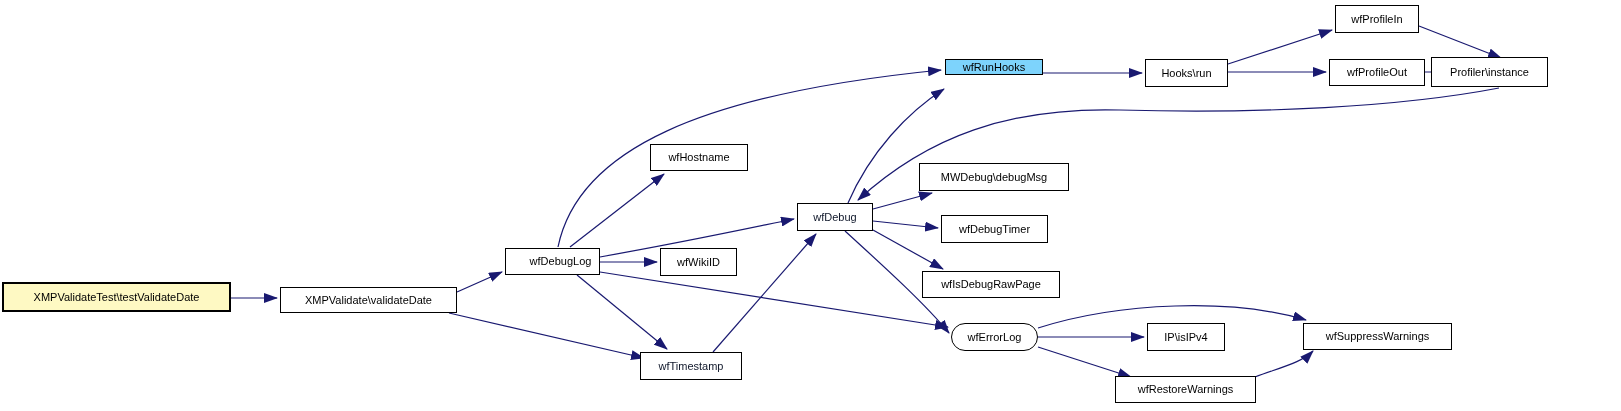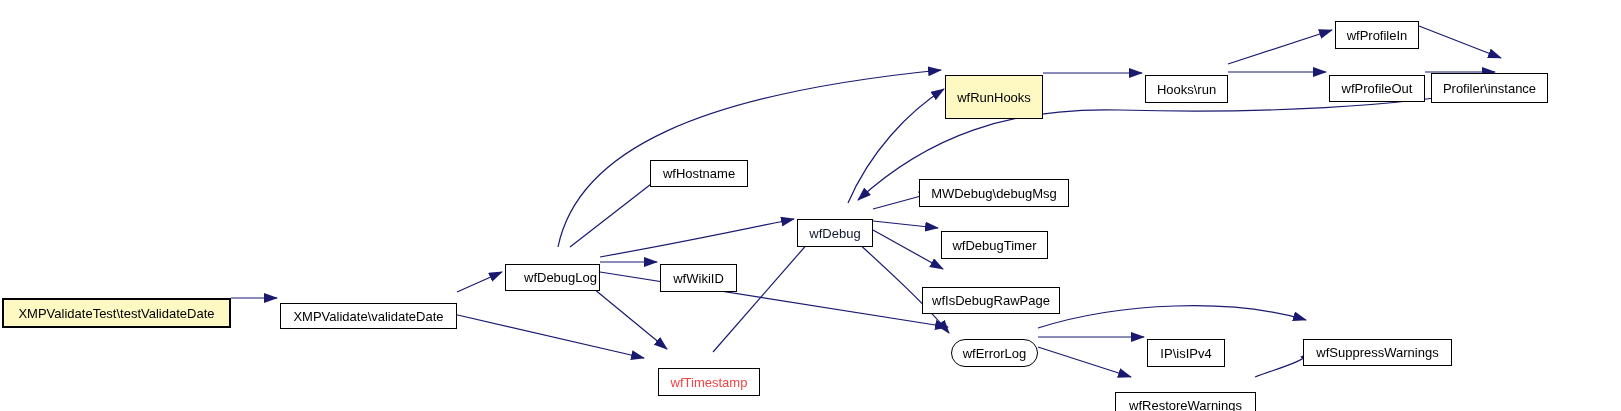--- a/index.html
+++ b/index.html
@@ -24,28 +24,27 @@
   .edge-layer path.edge {
     fill: none;
     stroke-width: 1.2px;
   }
   .node {
     position: absolute;
     box-sizing: border-box;
     background: #ffffff;
     border: 1px solid #000000;
     color: #000000;
-    font-size: 13px;
+    font-size: 11px;
     line-height: 1;
     display: flex;
     align-items: center;
     justify-content: center;
     white-space: nowrap;
     cursor: pointer;
-    margin-top: 16px;
   }
   .node.focus {
     background: #bfbfbf;
     border-width: 2px;
   }
 </style>
 </head>
 <body>
 
 <div class="canvas">
@@ -82,23 +81,23 @@
         <path d="M1038,347 L1131,377" class="edge" stroke="#191970" marker-end="url(#arrow)"></path>
         <path d="M1255,377 C1285,366 1302,362 1313,351" class="edge" stroke="#191970" marker-end="url(#arrow)"></path>
       </g>
   </svg>
   <div>
       <div class="node focus" style="left: 2px; top: 282px; width: 229px; height: 30px; background: #fef9c3; border-color: rgb(0, 0, 0); color: rgb(0, 0, 0);">XMPValidateTest\testValidateDate</div>
       <div class="node" style="left: 280px; top: 287px; width: 177px; height: 26px; background: rgb(255, 255, 255); border-color: rgb(0, 0, 0); color: rgb(0, 0, 0);">XMPValidate\validateDate</div>
       <div class="node" style="left: 505px; top: 248px; width: 95px; height: 27px; background: rgb(255, 255, 255); border-color: rgb(0, 0, 0); color: rgb(0, 0, 0); padding-left: 16px;">wfDebugLog</div>
       <div class="node" style="left: 650px; top: 144px; width: 98px; height: 27px; background: rgb(255, 255, 255); border-color: rgb(0, 0, 0); color: rgb(0, 0, 0);">wfHostname</div>
       <div class="node" style="left: 660px; top: 248px; width: 77px; height: 28px; background: rgb(255, 255, 255); border-color: rgb(0, 0, 0); color: rgb(0, 0, 0);">wfWikiID</div>
-      <div class="node" style="left: 658px; top: 352px; width: 102px; height: 28px; background: rgb(255, 255, 255); border-color: rgb(0, 0, 0); color: #ef4444;">wfTimestamp</div>
+      <div class="node" style="left: 640px; top: 352px; width: 102px; height: 28px; background: rgb(255, 255, 255); border-color: rgb(0, 0, 0); color: #0f172a;">wfTimestamp</div>
       <div class="node" style="left: 797px; top: 203px; width: 76px; height: 28px; background: rgb(255, 255, 255); border-color: rgb(0, 0, 0); color: #0f172a; text-align: center;">wfDebug</div>
-      <div class="node" style="left: 945px; top: 59px; width: 98px; height: 44px; background: #fef9c3; border-color: rgb(0, 0, 0); color: rgb(0, 0, 0);">wfRunHooks</div>
+      <div class="node" style="left: 945px; top: 59px; width: 98px; height: 16px; background: #7dd3fc; border-color: rgb(0, 0, 0); color: rgb(0, 0, 0);">wfRunHooks</div>
       <div class="node" style="left: 919px; top: 163px; width: 150px; height: 28px; background: rgb(255, 255, 255); border-color: rgb(0, 0, 0); color: rgb(0, 0, 0);">MWDebug\debugMsg</div>
       <div class="node" style="left: 941px; top: 215px; width: 107px; height: 28px; background: rgb(255, 255, 255); border-color: rgb(0, 0, 0); color: rgb(0, 0, 0);">wfDebugTimer</div>
       <div class="node" style="left: 922px; top: 271px; width: 138px; height: 27px; background: rgb(255, 255, 255); border-color: rgb(0, 0, 0); color: rgb(0, 0, 0);">wfIsDebugRawPage</div>
       <div class="node" style="left: 951px; top: 323px; width: 87px; height: 28px; background: rgb(255, 255, 255); border-color: rgb(0, 0, 0); color: rgb(0, 0, 0); border-radius: 14px;">wfErrorLog</div>
       <div class="node" style="left: 1145px; top: 59px; width: 83px; height: 28px; background: rgb(255, 255, 255); border-color: rgb(0, 0, 0); color: rgb(0, 0, 0);">Hooks\run</div>
       <div class="node" style="left: 1335px; top: 5px; width: 84px; height: 28px; background: rgb(255, 255, 255); border-color: rgb(0, 0, 0); color: rgb(0, 0, 0);">wfProfileIn</div>
       <div class="node" style="left: 1329px; top: 59px; width: 96px; height: 27px; background: rgb(255, 255, 255); border-color: rgb(0, 0, 0); color: rgb(0, 0, 0);">wfProfileOut</div>
       <div class="node" style="left: 1431px; top: 57px; width: 117px; height: 30px; background: rgb(255, 255, 255); border-color: rgb(0, 0, 0); color: rgb(0, 0, 0);">Profiler\instance</div>
       <div class="node" style="left: 1147px; top: 323px; width: 78px; height: 28px; background: rgb(255, 255, 255); border-color: rgb(0, 0, 0); color: rgb(0, 0, 0);">IP\isIPv4</div>
       <div class="node" style="left: 1303px; top: 323px; width: 149px; height: 27px; background: rgb(255, 255, 255); border-color: rgb(0, 0, 0); color: rgb(0, 0, 0);">wfSuppressWarnings</div>

